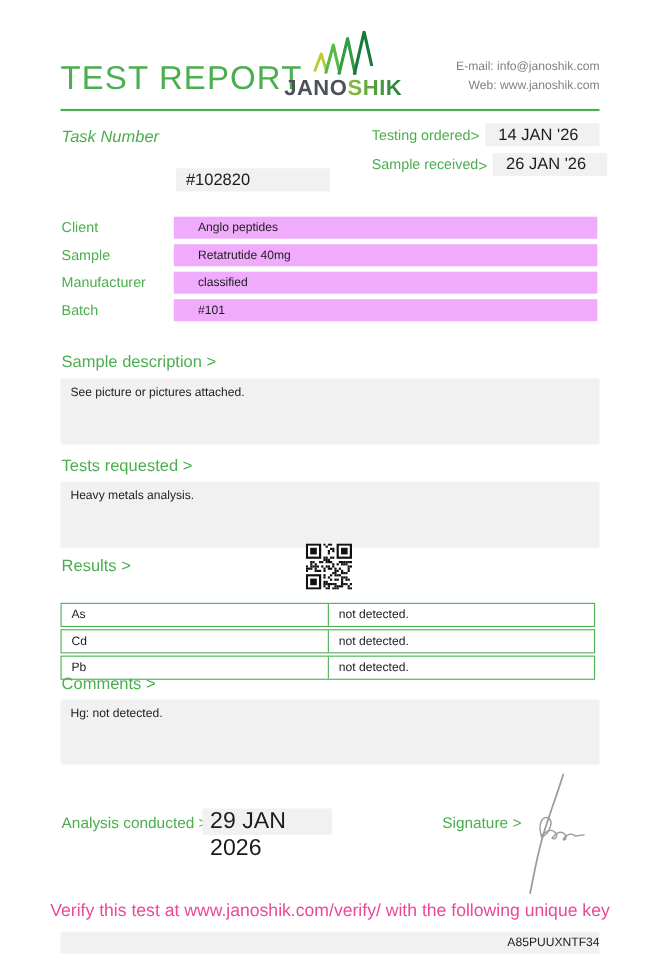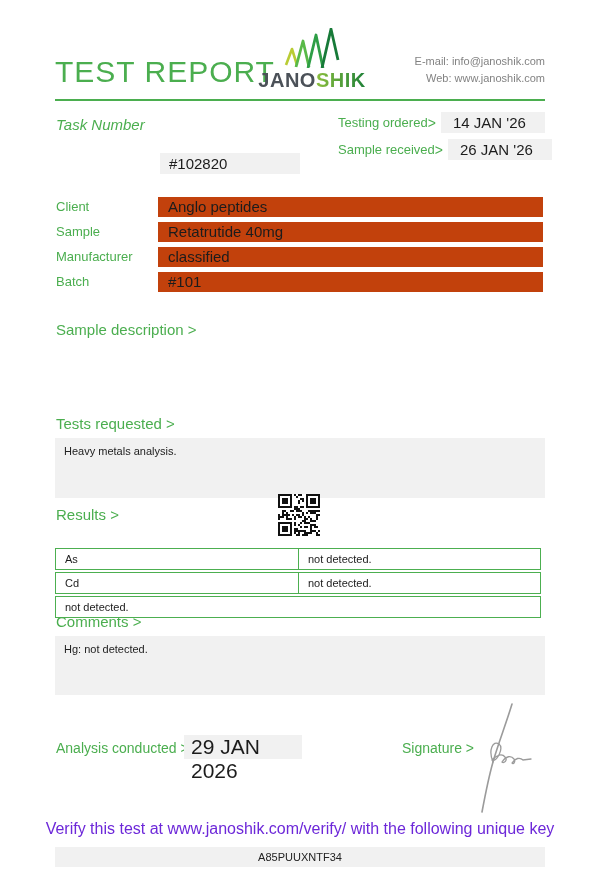--- a/index.html
+++ b/index.html
@@ -25,22 +25,22 @@
   .date-row.r0{top:112px}.date-row.r1{top:139px}
   .date-label{font-size:13px;color:#4bae4f;white-space:nowrap;}
   .date-sep{font-size:14px;color:#4bae4f;margin:0 5px 0 auto;}
   .date-box{width:104px;height:21px;background:#f1f1f1;font-size:15px;line-height:21px;
             padding-left:12px;box-sizing:border-box;flex:none;}
 
   
   .detail-row{position:absolute;left:55px;width:490px;height:20px;}
   .detail-row.r0{top:197px}.detail-row.r1{top:222px}.detail-row.r2{top:247px}.detail-row.r3{top:272px}
   .dlabel{position:absolute;left:1px;top:2px;font-size:13px;color:#4bae4f;}
-  .dvalue{position:absolute;left:103px;right:2px;top:0;height:20px;background:#c2410c;
-          font-size:15px;line-height:20px;padding-left:10px;}
+  .dvalue{position:absolute;left:103px;right:2px;top:0;height:20px;background:#f0abfc;
+          font-size:11px;line-height:20px;padding-left:22px;}
 
   
   .sec-head{position:absolute;left:56px;font-size:15px;color:#4bae4f;}
   .sec-box{position:absolute;left:55px;width:490px;background:#f1f1f1;font-size:11px;
            padding:7px 9px;box-sizing:border-box;color:#222;}
   .h-desc{top:321px}.b-desc{top:344px;height:60px}
   .h-tests{top:415px}.b-tests{top:438px;height:60px}
   .h-results{top:506px}
   .h-comments{top:613px}.b-comments{top:636px;height:59px}
 
@@ -54,23 +54,23 @@
   .rcell-b{flex:1;font-size:11px;line-height:20px;padding-left:9px;}
 
   
   .an-label{position:absolute;left:56px;top:740px;font-size:14px;color:#4bae4f;}
   .an-box{position:absolute;left:184px;top:735px;width:118px;height:24px;background:#f1f1f1;
           font-size:21px;line-height:24px;padding-left:7px;box-sizing:border-box;}
   .sig-label{position:absolute;left:402px;top:740px;font-size:14px;color:#4bae4f;}
   .sig{position:absolute;left:468px;top:700px;}
 
   
-  .verify{position:absolute;left:0;top:820px;width:600px;text-align:center;font-size:16px;color:#6d28d9;}
+  .verify{position:absolute;left:0;top:820px;width:600px;text-align:center;font-size:16px;color:#ec4899;}
   .key-box{position:absolute;left:55px;top:847px;width:490px;height:20px;background:#f1f1f1;
-           text-align:center;font-size:11px;line-height:20px;color:#222;}
+           text-align:right;font-size:11px;line-height:20px;color:#222;}
 </style>
 </head>
 <body>
 
 <div class="page">
 
   <div class="title">TEST REPORT</div>
 
   <div class="logo">
     <svg class="logo-icon" width="58" height="40" viewBox="0 0 58 40">
@@ -114,20 +114,21 @@
   <div class="detail-row r2">
     <span class="dlabel">Manufacturer</span>
     <span class="dvalue">classified</span>
   </div>
   <div class="detail-row r3">
     <span class="dlabel">Batch</span>
     <span class="dvalue">#101</span>
   </div>
 
   <div class="sec-head h-desc">Sample description &gt;</div>
+  <div class="sec-box b-desc">See picture or pictures attached.</div>
 
   <div class="sec-head h-tests">Tests requested &gt;</div>
   <div class="sec-box b-tests">Heavy metals analysis.</div>
 
   <div class="sec-head h-results">Results &gt;</div>
   <svg id="qr-code" class="qr" width="42" height="42" viewBox="0 0 42 42">
       <rect x="16" y="0" width="2" height="2" fill="#111"></rect>
       <rect x="20" y="0" width="2" height="2" fill="#111"></rect>
       <rect x="22" y="0" width="2" height="2" fill="#111"></rect>
       <rect x="18" y="2" width="2" height="2" fill="#111"></rect>
@@ -255,20 +256,21 @@
   <div class="rtable">
     <div class="rrow">
       <div class="rcell-a">As</div>
       <div class="rcell-b">not detected.</div>
     </div>
     <div class="rrow">
       <div class="rcell-a">Cd</div>
       <div class="rcell-b">not detected.</div>
     </div>
     <div class="rrow">
+      <div class="rcell-a">Pb</div>
       <div class="rcell-b">not detected.</div>
     </div>
   </div>
 
   <div class="sec-head h-comments">Comments &gt;</div>
   <div class="sec-box b-comments">Hg: not detected.</div>
 
   <div class="an-label">Analysis conducted &gt;</div>
   <div class="an-box">29 JAN 2026</div>
 

